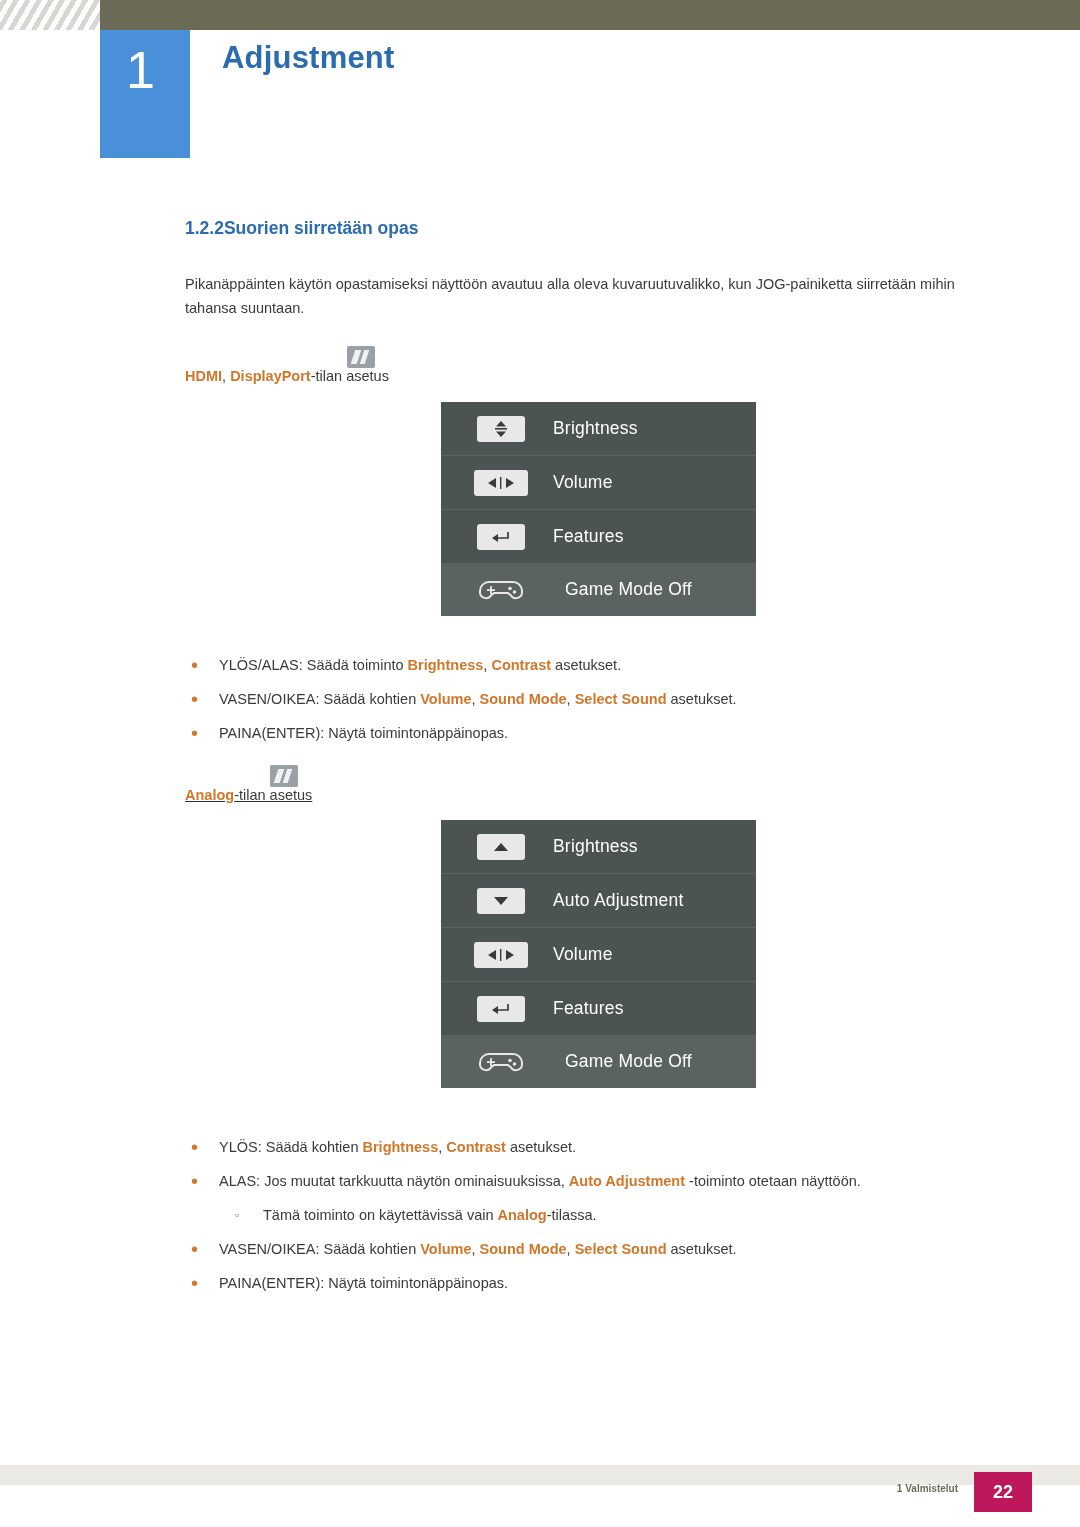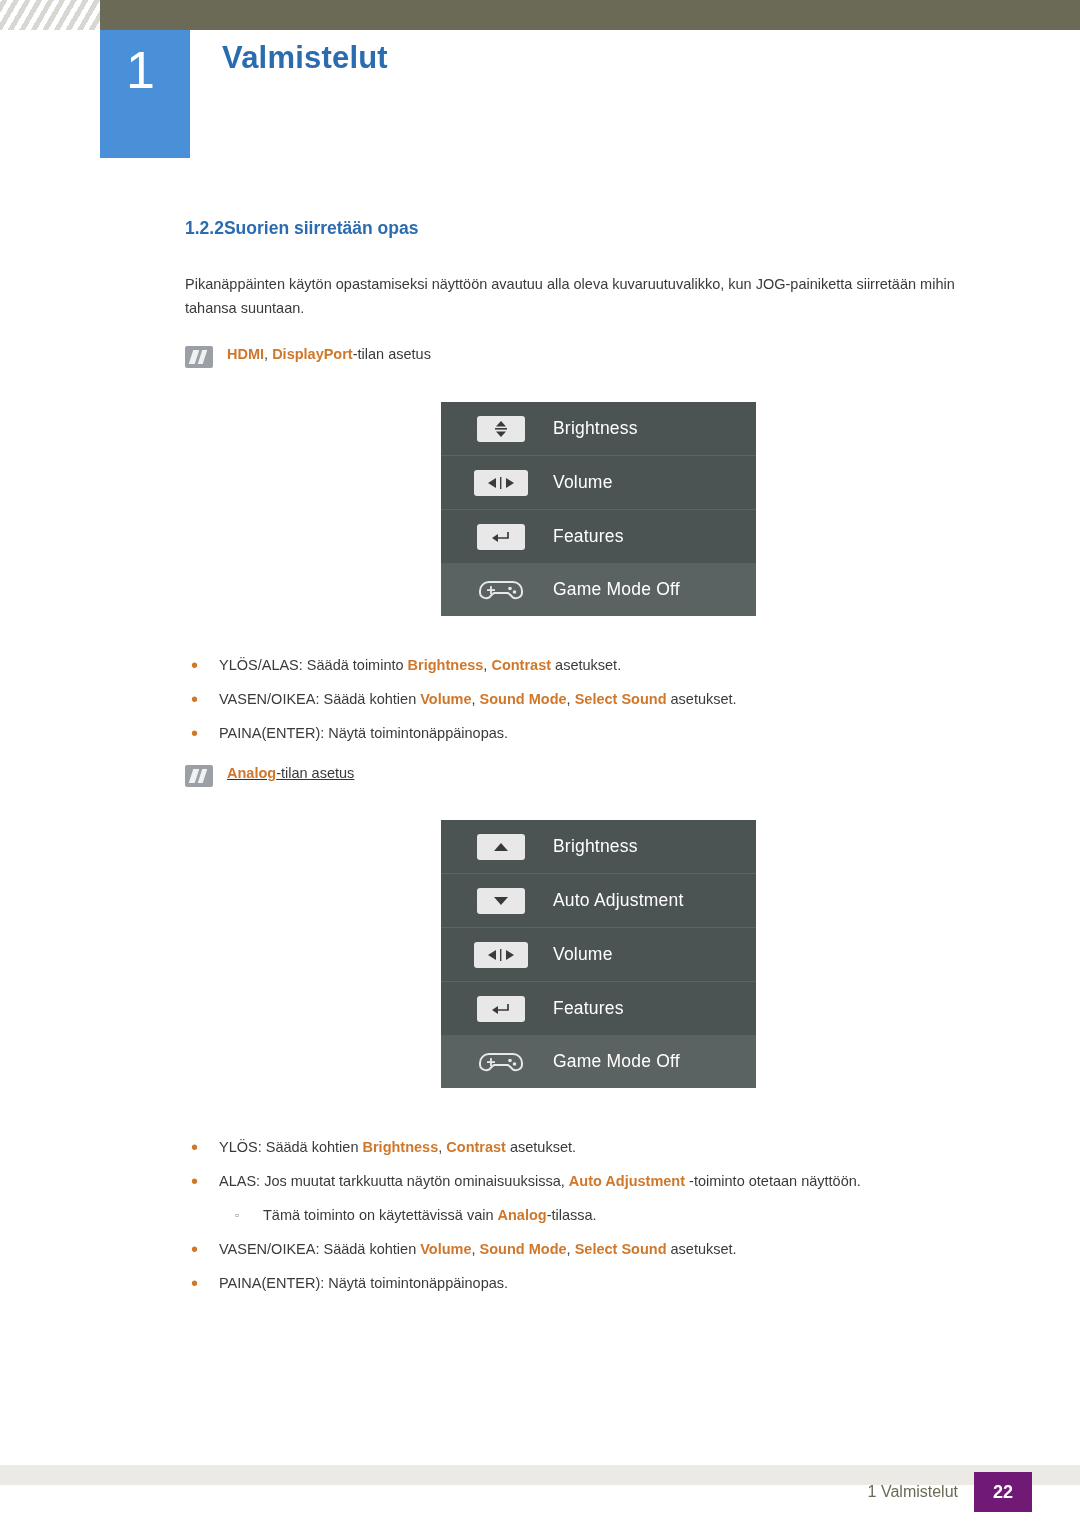--- a/index.html
+++ b/index.html
@@ -79,21 +79,22 @@
     font-size: 14.5px;
     line-height: 24px;
     color: #3a3a3a;
   }
 
   
   .note-row {
     position: absolute;
     left: 185px;
     display: flex;
-    align-items: flex-start;
+    align-items: flex-end;
+    flex-direction: column;
   }
   .note-icon {
     width: 28px; height: 22px;
     background: #9aa0a6;
     border-radius: 2px;
     position: relative;
     margin-right: 14px;
     display: inline-block;
   }
   .note-icon:before {
@@ -135,20 +136,21 @@
     align-items: center;
     margin-right: 22px;
   }
   .osd .row .label {
     font-size: 17.5px;
     color: #ffffff;
     letter-spacing: 0.2px;
   }
   .osd .row.last {
     background: #5a6361;
+    gap: 12px;
   }
   .osd-sep {
     height: 1px;
     background: #5c6564;
     margin-left: 0;
   }
 
   .btn {
     background: #e8e8e8;
     border-radius: 3px;
@@ -202,49 +204,49 @@
     left: 0;
     top: 1465px;
     width: 1080px;
     height: 20px;
     background: #eceae4;
   }
   .footer-label {
     position: absolute;
     top: 1483px;
     right: 122px;
-    font-size: 16px;
+    font-size: 10px;
     color: #6b6a56;
-    font-weight: normal;
+    font-weight: bold;
   }
   .footer-page {
     position: absolute;
     top: 1472px;
     right: 48px;
     width: 58px;
     height: 40px;
-    background: #701a75;
+    background: #be185d;
     color: #ffffff;
     font-size: 18px;
     font-weight: bold;
     display: flex;
     align-items: center;
     justify-content: center;
   }
 </style>
 </head>
 <body>
 
 <div class="header">
   <div class="header-hatch"></div>
 </div>
 <div class="chapter-badge">
   <div class="num">1</div>
 </div>
-<div class="chapter-title">Valmistelut</div>
+<div class="chapter-title">Adjustment</div>
 
 <div class="section-title">
   <span class="num">1.2.2</span><span>Suorien siirretään opas</span>
 </div>
 
 <div class="para">Pikanäppäinten käytön opastamiseksi näyttöön avautuu alla oleva kuvaruutuvalikko, kun JOG-painiketta siirretään mihin tahansa suuntaan.</div>
 
 <div class="note-row" style="top:346px;">
   <span class="note-icon"></span>
   <span class="note-text">

